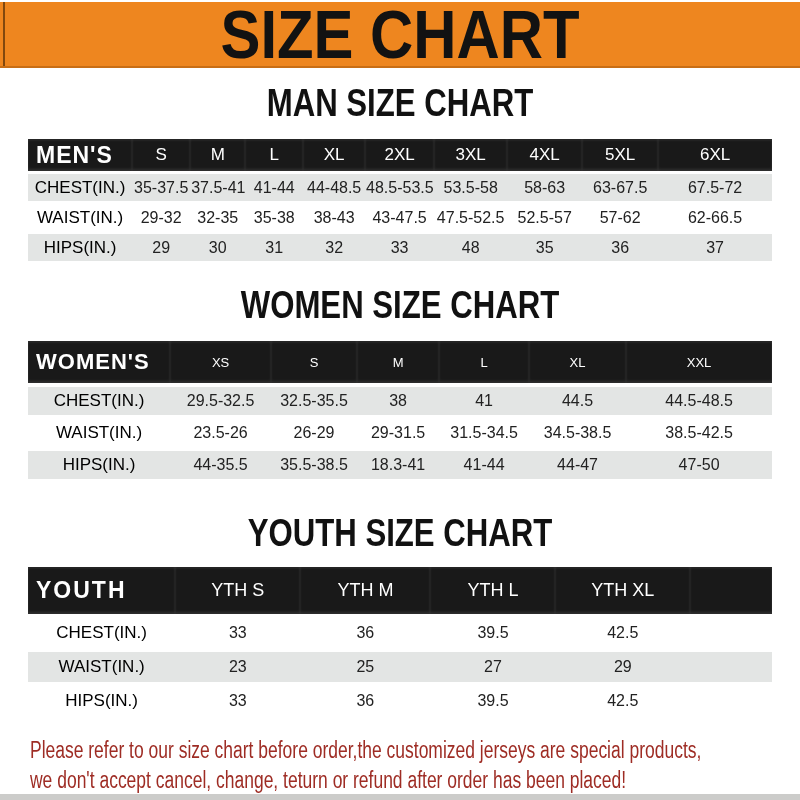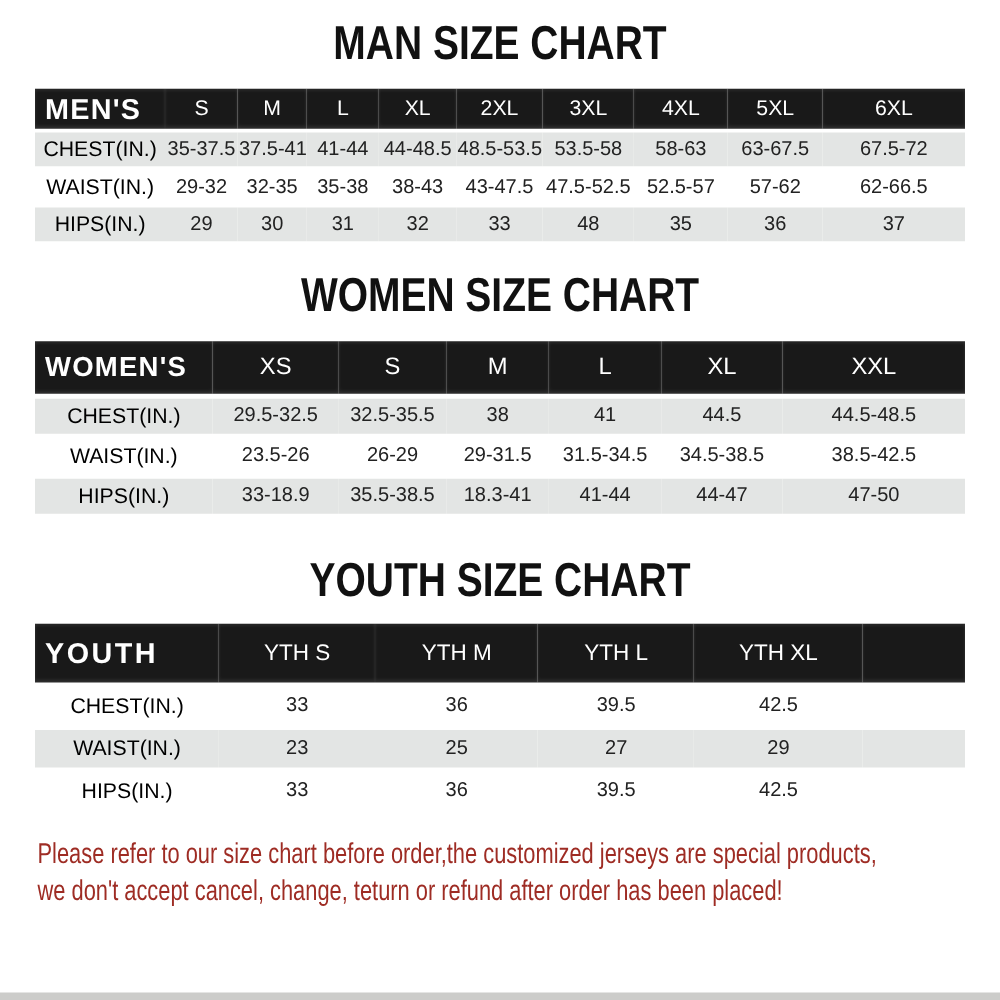--- a/index.html
+++ b/index.html
@@ -76,21 +76,21 @@
     box-shadow: inset 0 -2px 3px rgba(255,255,255,0.10), inset 0 2px 2px rgba(255,255,255,0.06);
     white-space: nowrap;
     overflow: hidden;
   }
   .size-table th.head-label {
     text-align: left;
     padding-left: 8px;
     font-weight: 700;
   }
   table.men   th { height: 30px; font-size: 17px; }
-  table.women th { height: 40px; font-size: 19px; }
+  table.women th { height: 40px; font-size: 13px; }
   table.youth th { height: 45px; font-size: 18px; }
   table.men   th.head-label { font-size: 23px; letter-spacing: 1px; }
   table.women th.head-label { font-size: 22px; letter-spacing: 1px; }
   table.youth th.head-label { font-size: 23px; letter-spacing: 2px; }
 
   .size-table td {
     text-align: center;
     font-size: 16px;
     color: #222222;
     background: #ffffff;
@@ -122,20 +122,23 @@
     left: 0; right: 0; bottom: 0;
     height: 6px;
     background: #ccccca;
   }
 </style>
 </head>
 <body>
 
 <div class="page">
 
+  <div class="banner">
+    <div class="banner-title">SIZE CHART</div>
+  </div>
 
   <div class="section-title title-man">MAN SIZE CHART</div>
   <table class="size-table men">
       <colgroup>
         <col style="width: 14%;">
         <col style="width: 7.8%;">
         <col style="width: 7.4%;">
         <col style="width: 7.8%;">
         <col style="width: 8.3%;">
         <col style="width: 9.3%;">
@@ -234,21 +237,21 @@
           <td class="row-label">WAIST(IN.)</td>
           <td>23.5-26</td>
           <td>26-29</td>
           <td>29-31.5</td>
           <td>31.5-34.5</td>
           <td>34.5-38.5</td>
           <td>38.5-42.5</td>
         </tr>
         <tr class="shade">
           <td class="row-label">HIPS(IN.)</td>
-          <td>33-18.9</td>
+          <td>44-35.5</td>
           <td>35.5-38.5</td>
           <td>18.3-41</td>
           <td>41-44</td>
           <td>44-47</td>
           <td>47-50</td>
         </tr>
       </tbody>
     </table>
 
   <div class="section-title title-youth">YOUTH SIZE CHART</div>

